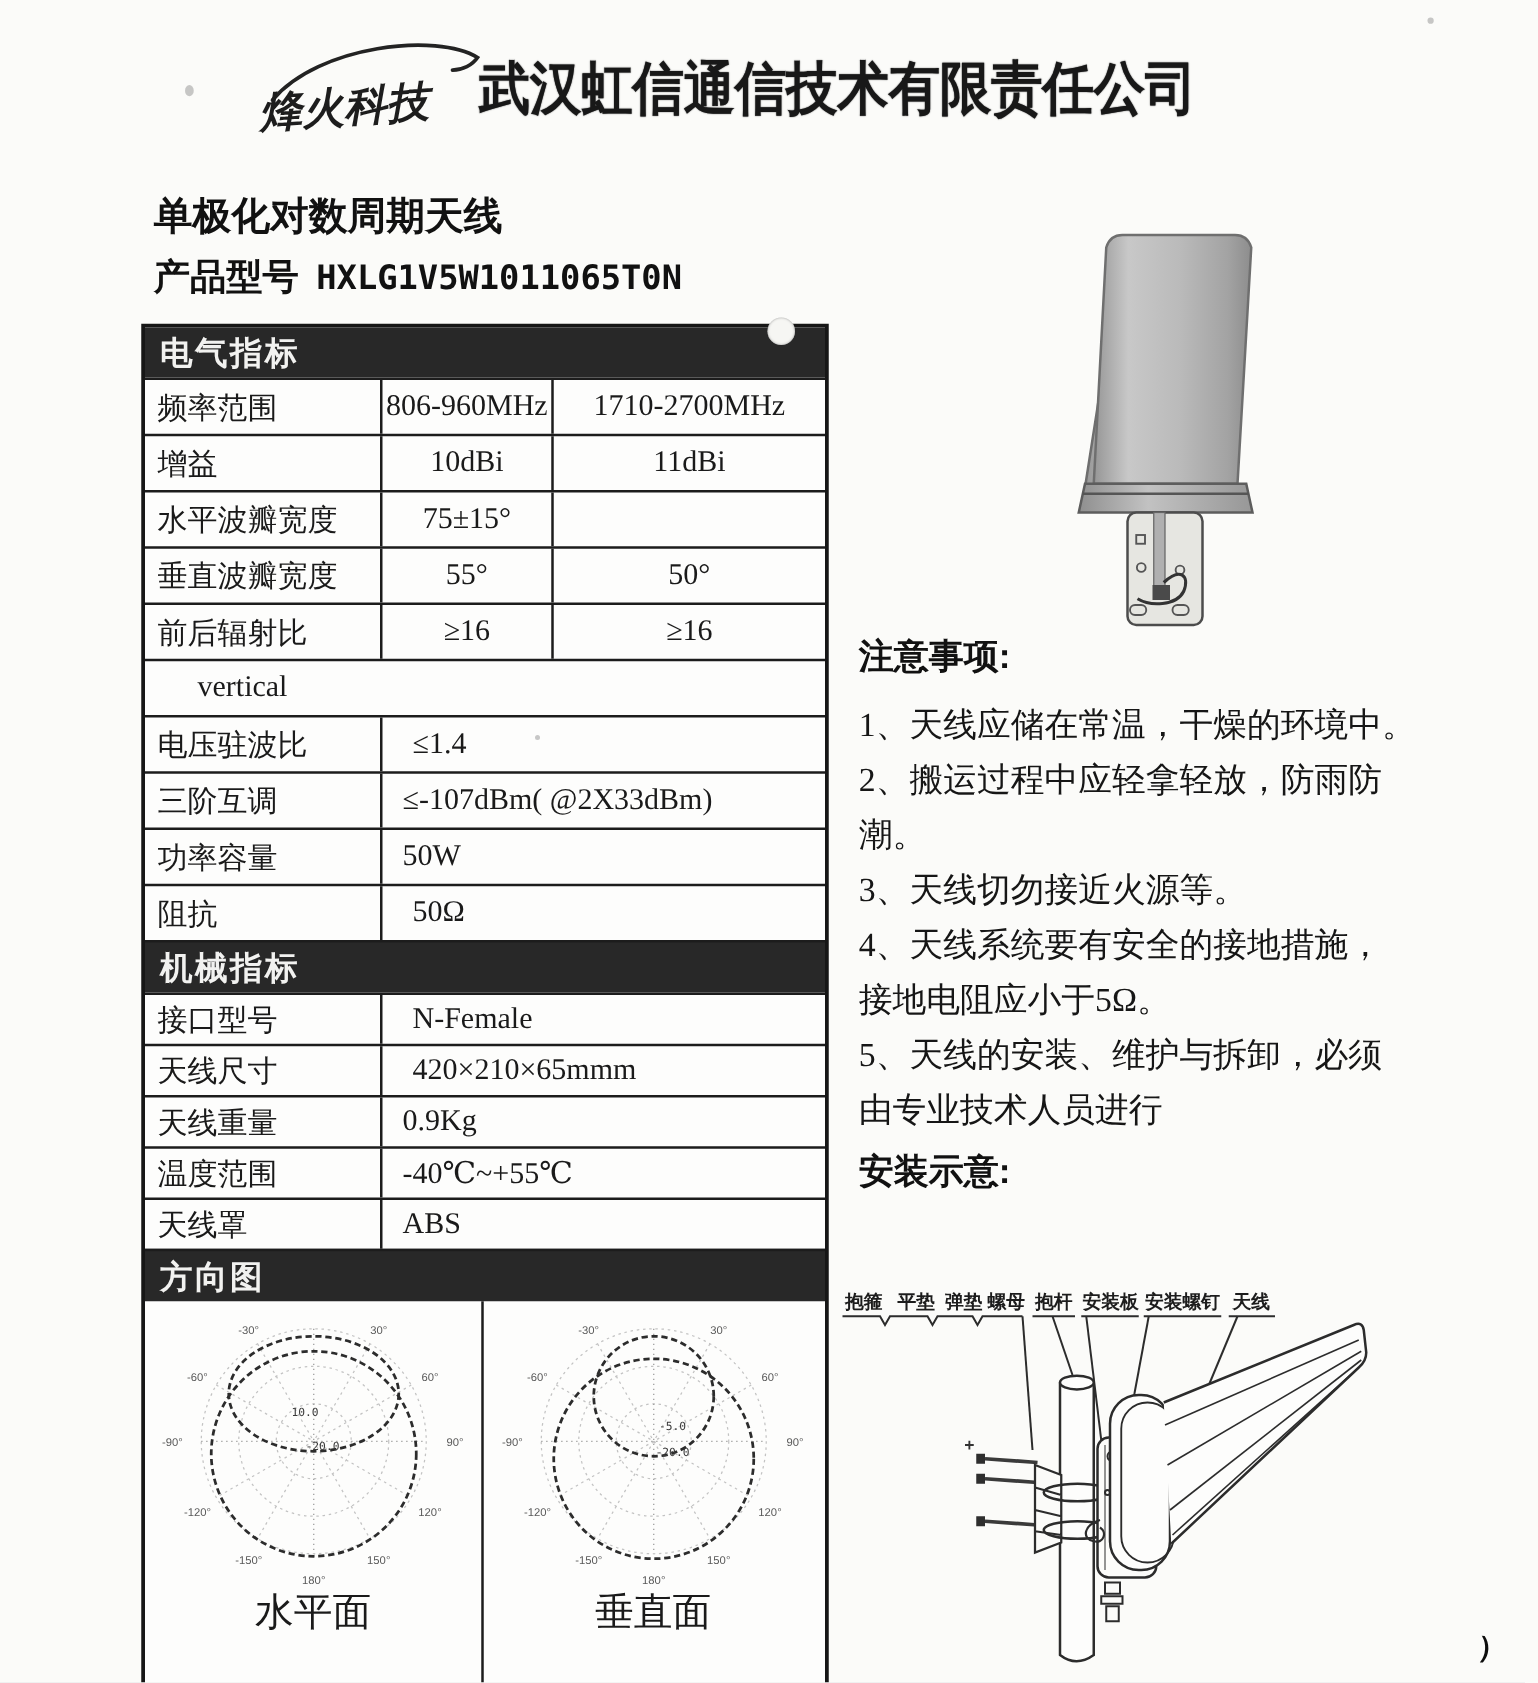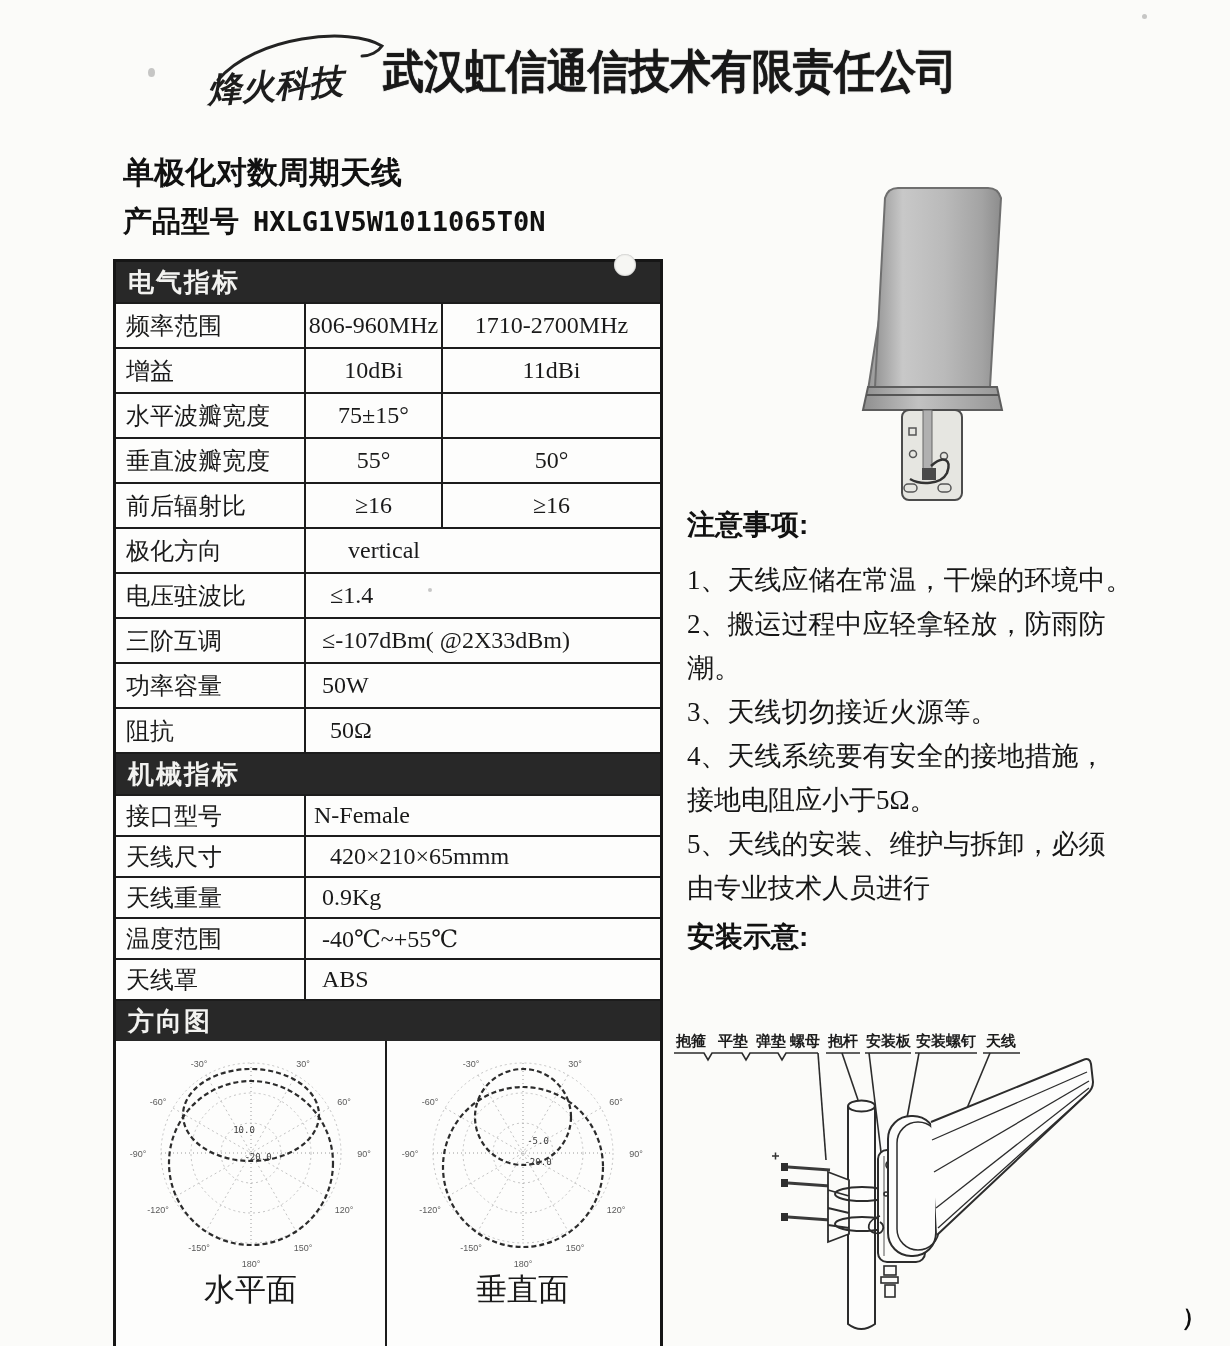--- a/index.html
+++ b/index.html
@@ -93,21 +93,20 @@
       <div class="cell c2">55°</div>
       <div class="cell c3">50°</div>
     </div>
     <div class="row">
       <div class="cell c1">前后辐射比</div>
       <div class="cell c2">≥16</div>
       <div class="cell c3">≥16</div>
     </div>
 
     <div class="row">
-      <div class="cell c1">极化方向</div>
       <div class="cell cv" style="padding-left:42px;">vertical</div>
     </div>
     <div class="row">
       <div class="cell c1">电压驻波比</div>
       <div class="cell cv">≤1.4</div>
     </div>
     <div class="row">
       <div class="cell c1">三阶互调</div>
       <div class="cell cv" style="padding-left:16px;">≤-107dBm( @2X33dBm)</div>
     </div>
@@ -119,21 +118,21 @@
       <div class="cell c1">阻抗</div>
       <div class="cell cv" style="">50Ω</div>
     </div>
 
     <div class="bar" style="border-top:2px solid #1c1c1c;">
       <span>机械指标</span>
     </div>
 
     <div class="row mech">
       <div class="cell c1">接口型号</div>
-      <div class="cell cv" style="padding-left:8px;">N-Female</div>
+      <div class="cell cv" style="padding-left:24px;">N-Female</div>
     </div>
     <div class="row mech">
       <div class="cell c1">天线尺寸</div>
       <div class="cell cv" style="">420×210×65mmm</div>
     </div>
     <div class="row mech">
       <div class="cell c1">天线重量</div>
       <div class="cell cv" style="padding-left:16px;">0.9Kg</div>
     </div>
     <div class="row mech">

